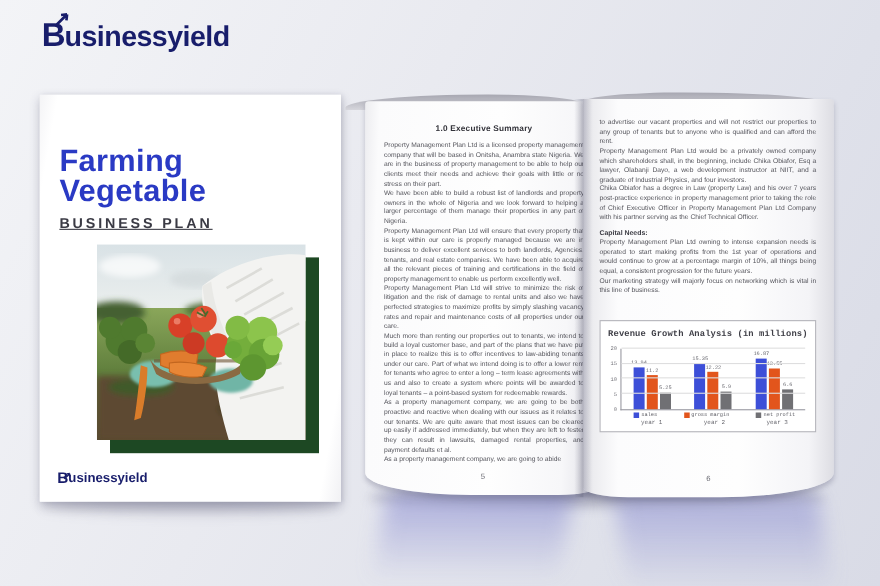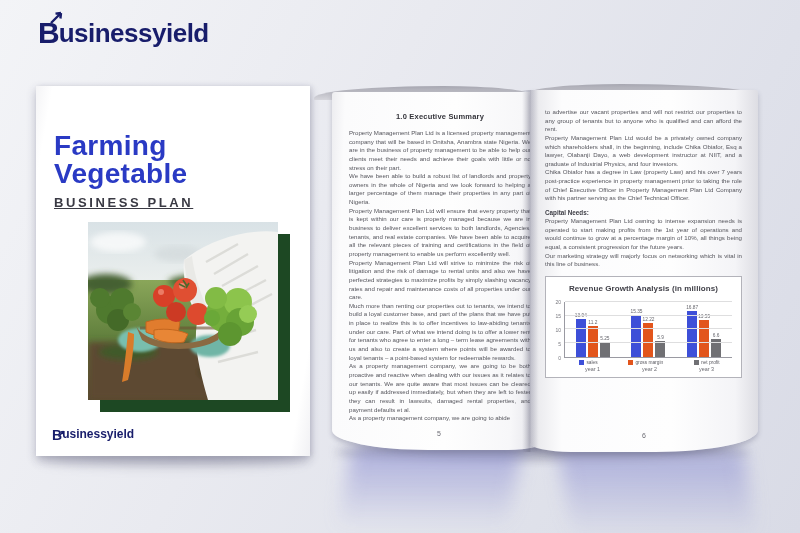--- a/index.html
+++ b/index.html
@@ -65,21 +65,21 @@
   }
 
   .page-inner-left { padding:20px 15px 0 17px; }
   .page-inner-right { padding:18px 16px 0 15px; }
   .exec-heading { text-align:center; font-size:7.5px; font-weight:700; color:#33333a; margin-bottom:8px; letter-spacing:.2px; }
   .body-text p { font-size:6.1px; line-height:1.42; text-align:justify; color:#55555c; }
   .cap-heading { font-size:6.3px; font-weight:700; color:#3c3c44; margin-top:6px; margin-bottom:1px; }
   .page-num { position:absolute; bottom:13px; left:0; right:0; text-align:center; font-size:7px; color:#6a6a72; }
 
   
-  .chart-box { margin-top:7px; border:1px solid #b3b3ba; background:#fff; padding:7px 6px 5px 6px; }
+  .chart-box { margin-top:22px; border:1px solid #b3b3ba; background:#fff; padding:7px 6px 5px 6px;font-family:Liberation Mono, monospace; }
   .chart-title { text-align:center; font-size:8px; font-weight:700; color:#3f3f47; margin-bottom:9px; letter-spacing:.1px; }
   .chart-plot-row { position:relative; }
   .chart-yaxis { position:absolute; left:0; top:0; bottom:0; width:11px; }
   .ytick { position:absolute; right:2px; transform:translateY(50%); font-size:5px; color:#77777e; }
   .chart-plot {
     position:relative; margin-left:12px; margin-right:3px; height:56px;
     border-left:1px solid #9a9aa2; border-bottom:1px solid #9a9aa2;
   }
   .gridline { position:absolute; left:0; right:0; height:1px; background:#dededf; }
   .chart-groups { position:absolute; left:0; right:0; top:0; bottom:0; display:flex; justify-content:space-around; align-items:flex-end; }

